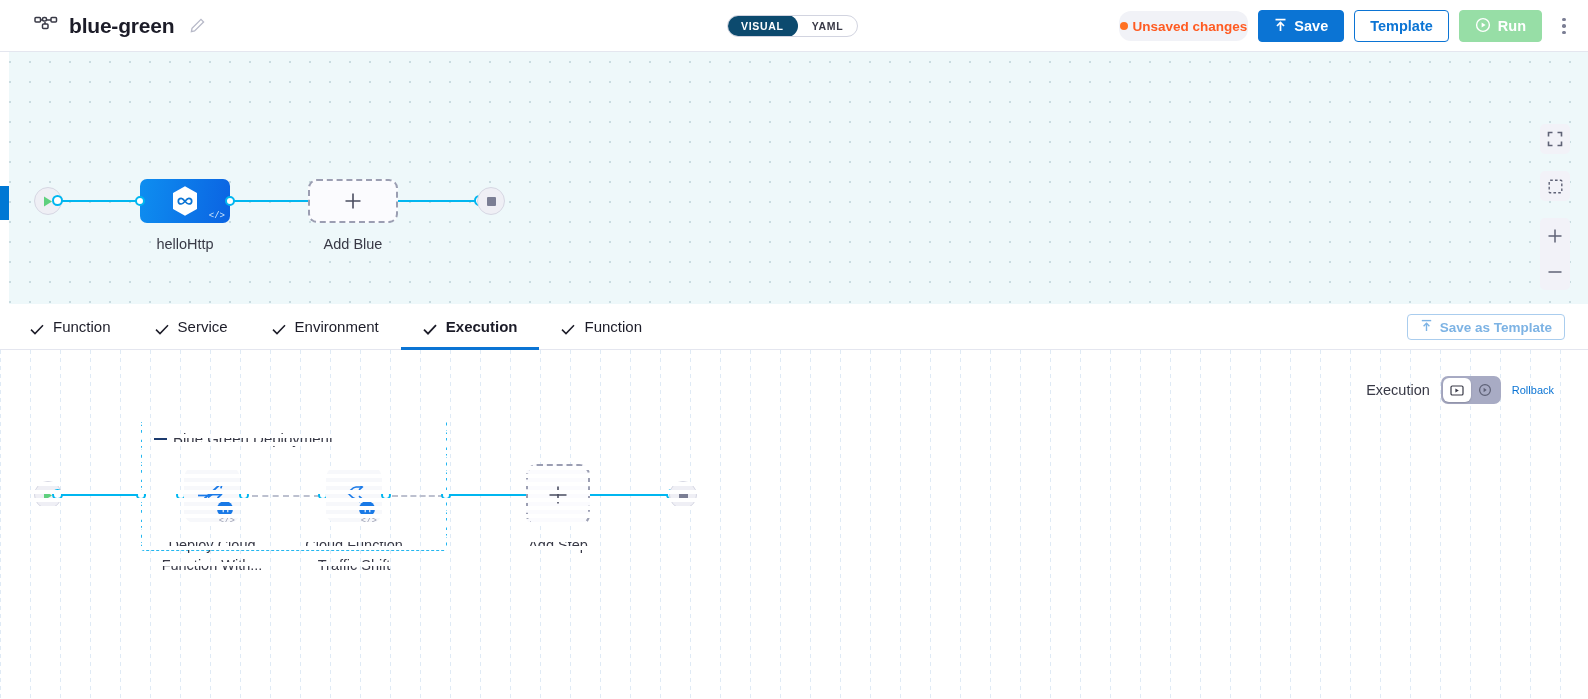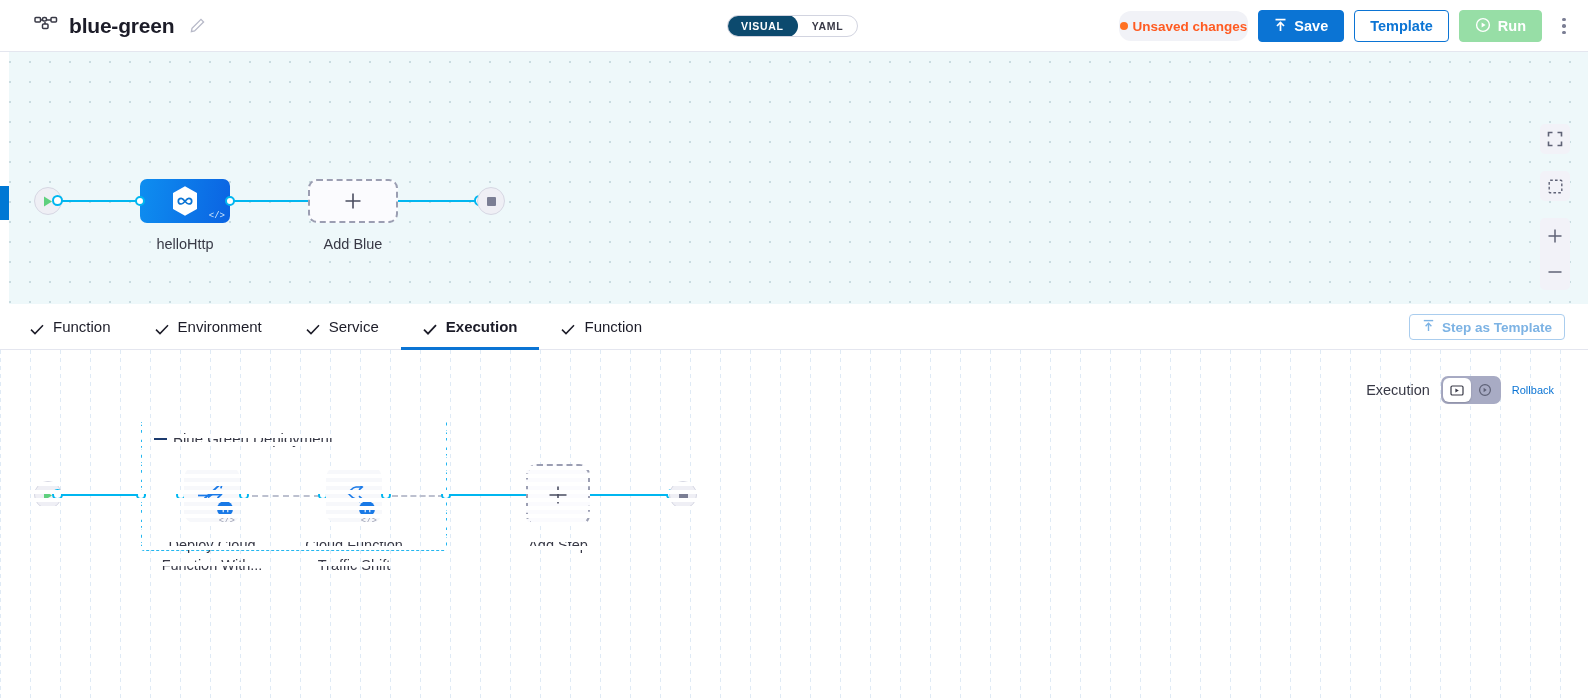--- a/index.html
+++ b/index.html
@@ -395,29 +395,29 @@
             </svg>
         </span>
         <span>Function</span>
       </div>
       <div class="tab">
         <span class="check">
           <svg viewBox="0 0 14 11" fill="none" stroke="currentColor" stroke-width="1.5">
               <path d="M1 5.6l4 4L13 1.2"></path>
             </svg>
         </span>
-        <span>Environment</span>
+        <span>Service</span>
       </div>
       <div class="tab">
         <span class="check">
           <svg viewBox="0 0 14 11" fill="none" stroke="currentColor" stroke-width="1.5">
               <path d="M1 5.6l4 4L13 1.2"></path>
             </svg>
         </span>
-        <span>Service</span>
+        <span>Environment</span>
       </div>
       <div class="tab active">
         <span class="check">
           <svg viewBox="0 0 14 11" fill="none" stroke="currentColor" stroke-width="1.8">
               <path d="M1 5.6l4 4L13 1.2"></path>
             </svg>
         </span>
         <span>Execution</span>
       </div>
       <div class="tab">
@@ -430,21 +430,21 @@
       </div>
     </div>
     <div class="tmpl-btn">
       <span>
         <svg width="13" height="13" viewBox="0 0 13 13" fill="none" stroke="currentColor" stroke-width="1.4">
           <path d="M1.8 1.6h9.4"></path>
             <path d="M6.5 12V4.3"></path>
             <path d="M3.6 7.2L6.5 4.3l2.9 2.9"></path>
         </svg>
       </span>
-      <span>Step as Template</span>
+      <span>Save as Template</span>
     </div>
   </div>
 
   <div class="canvas-bottom">
 
     <div class="exec-controls">
       <span class="exec-label">Execution</span>
       <div class="exec-toggle">
         <div class="exec-seg on">
           <svg width="14" height="13" viewBox="0 0 14 13" fill="none" stroke="currentColor" stroke-width="1.2">

